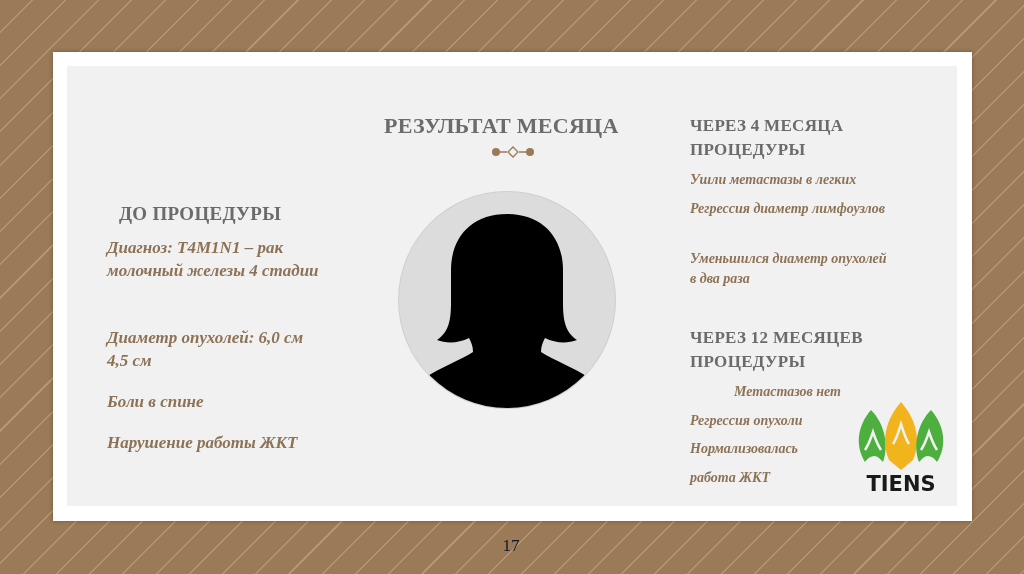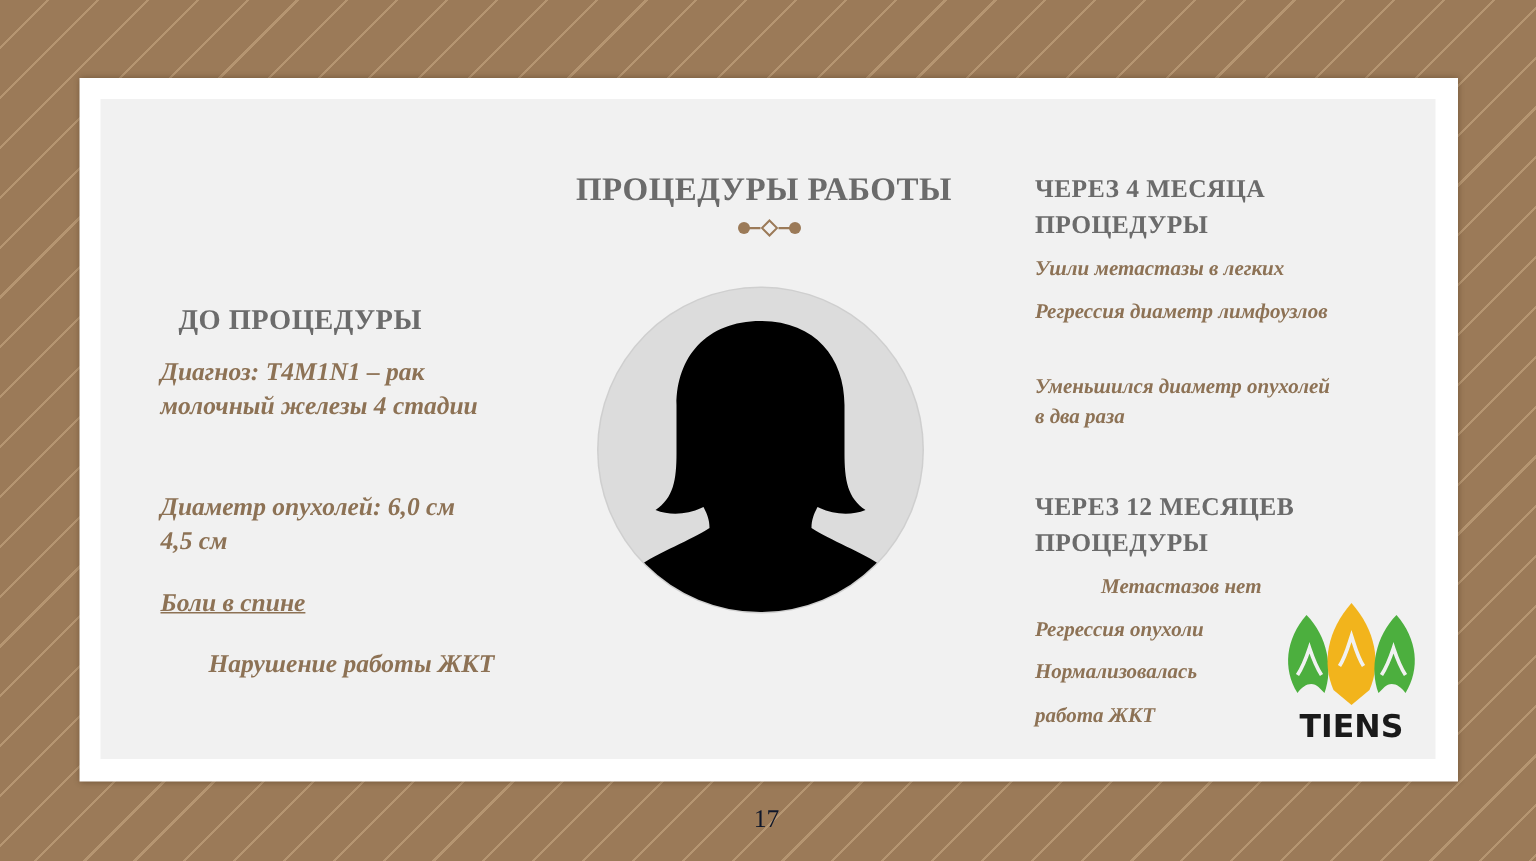--- a/index.html
+++ b/index.html
@@ -23,22 +23,22 @@
       font-family: "Liberation Serif", serif; letter-spacing: 0.3px;
     }
     .item {
       position: absolute; color: #8d7255; font-style: italic; font-weight: bold;
       font-family: "Liberation Serif", serif;
     }
     
     .h-before { left: 52px; top: 89px; font-size: 19px; margin-top: 48px; }
     .l1 { left: 40px; top: 170px; font-size: 17px; line-height: 23px; width: 220px; }
     .l2 { left: 40px; top: 260px; font-size: 17px; line-height: 23px; width: 220px; }
-    .l3 { left: 40px; top: 324px; font-size: 17px; line-height: 23px; text-decoration: underline; }
-    .l4 { left: 40px; top: 365px; font-size: 17px; line-height: 23px; width: 220px; margin-left: 32px; }
+    .l3 { left: 40px; top: 324px; font-size: 17px; line-height: 23px; }
+    .l4 { left: 40px; top: 365px; font-size: 17px; line-height: 23px; width: 220px; }
     
     .h-result { left: 317px; top: 47px; font-size: 22px; }
     .divider { position: absolute; left: 424px; top: 80px; width: 44px; height: 12px; }
     .avatar {
       position: absolute; left: 332px; top: 126px; width: 216px; height: 216px;
       border-radius: 50%; background: #dcdcdc; overflow: hidden;
       box-shadow: 0 0 0 1px #cfcfcf;
     }
     
     .h-4m { left: 623px; top: 48px; font-size: 17px; line-height: 24px; width: 200px; }
@@ -67,21 +67,21 @@
 
 <div class="frame">
   <div class="panel">
 
     <div class="heading h-before">ДО ПРОЦЕДУРЫ</div>
     <div class="item l1">Диагноз: Т4М1N1 – рак молочный железы 4 стадии</div>
     <div class="item l2">Диаметр опухолей: 6,0 см 4,5 см</div>
     <div class="item l3">Боли в спине</div>
     <div class="item l4">Нарушение работы ЖКТ</div>
 
-    <div class="heading h-result">ПРОЦЕДУРЫ РАБОТЫ</div>
+    <div class="heading h-result">РЕЗУЛЬТАТ МЕСЯЦА</div>
     <svg class="divider" viewBox="0 0 44 12">
       <circle cx="5" cy="6" r="4" fill="#9b7a58"></circle>
       <circle cx="39" cy="6" r="4" fill="#9b7a58"></circle>
       <line x1="8" y1="6" x2="16" y2="6" stroke="#9b7a58" stroke-width="1.5"></line>
       <line x1="28" y1="6" x2="36" y2="6" stroke="#9b7a58" stroke-width="1.5"></line>
       <polygon points="22,1 27,6 22,11 17,6" fill="none" stroke="#9b7a58" stroke-width="1.3"></polygon>
     </svg>
 
     <div class="avatar">
       <svg width="216" height="216" viewBox="0 0 216 216">

